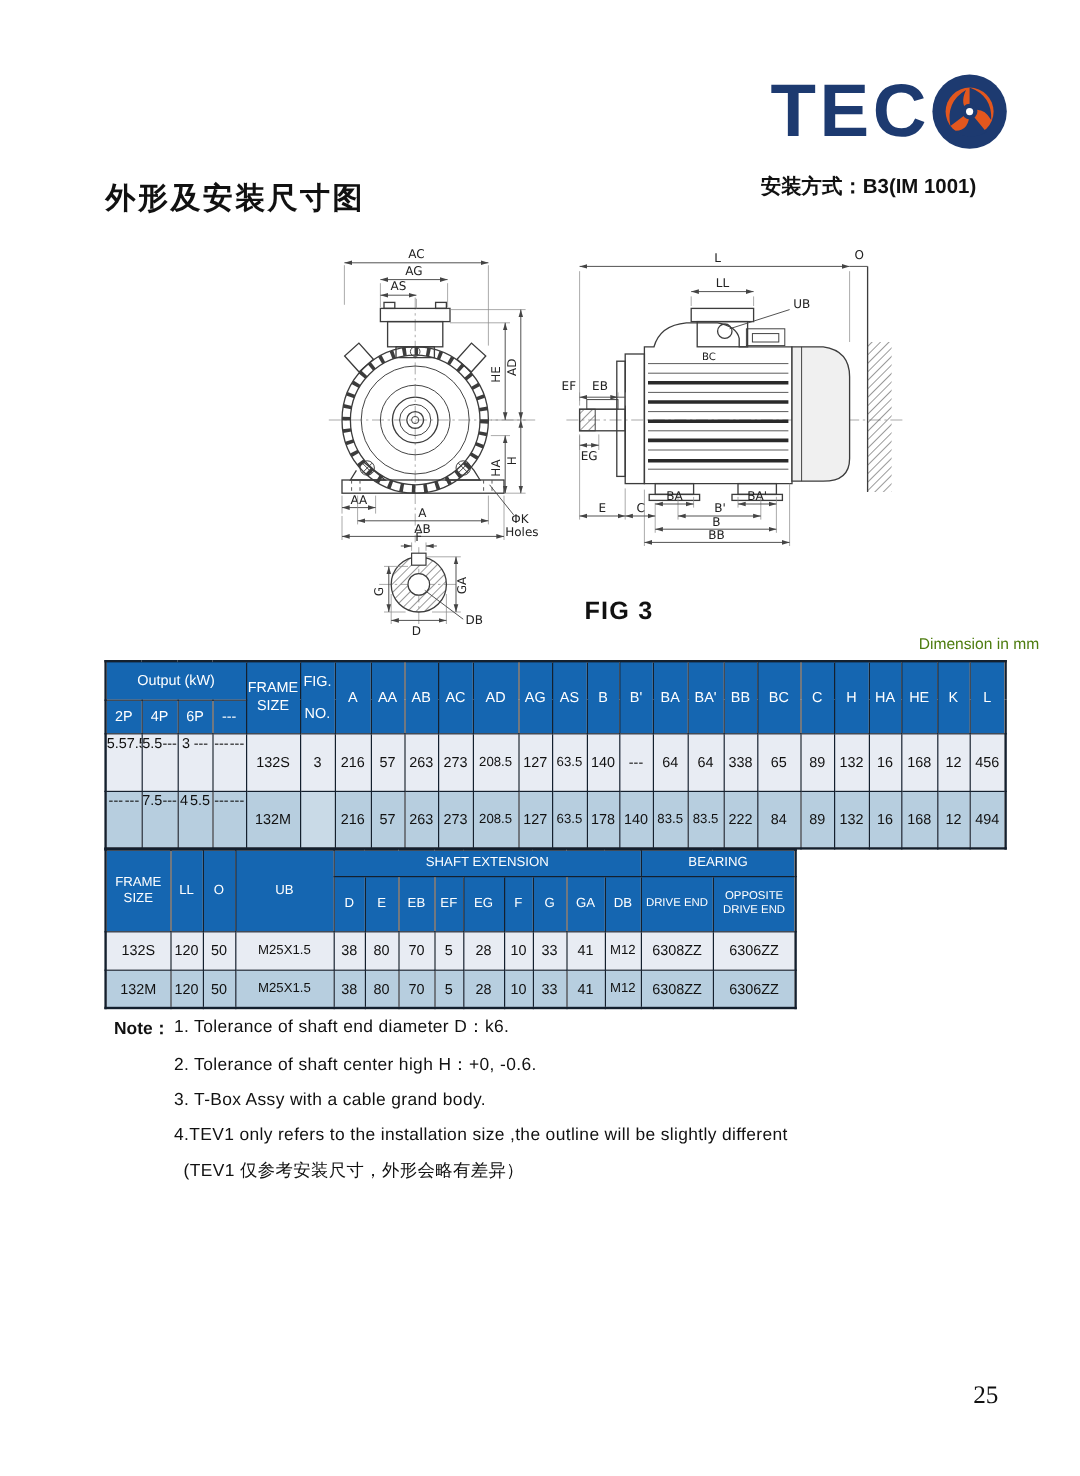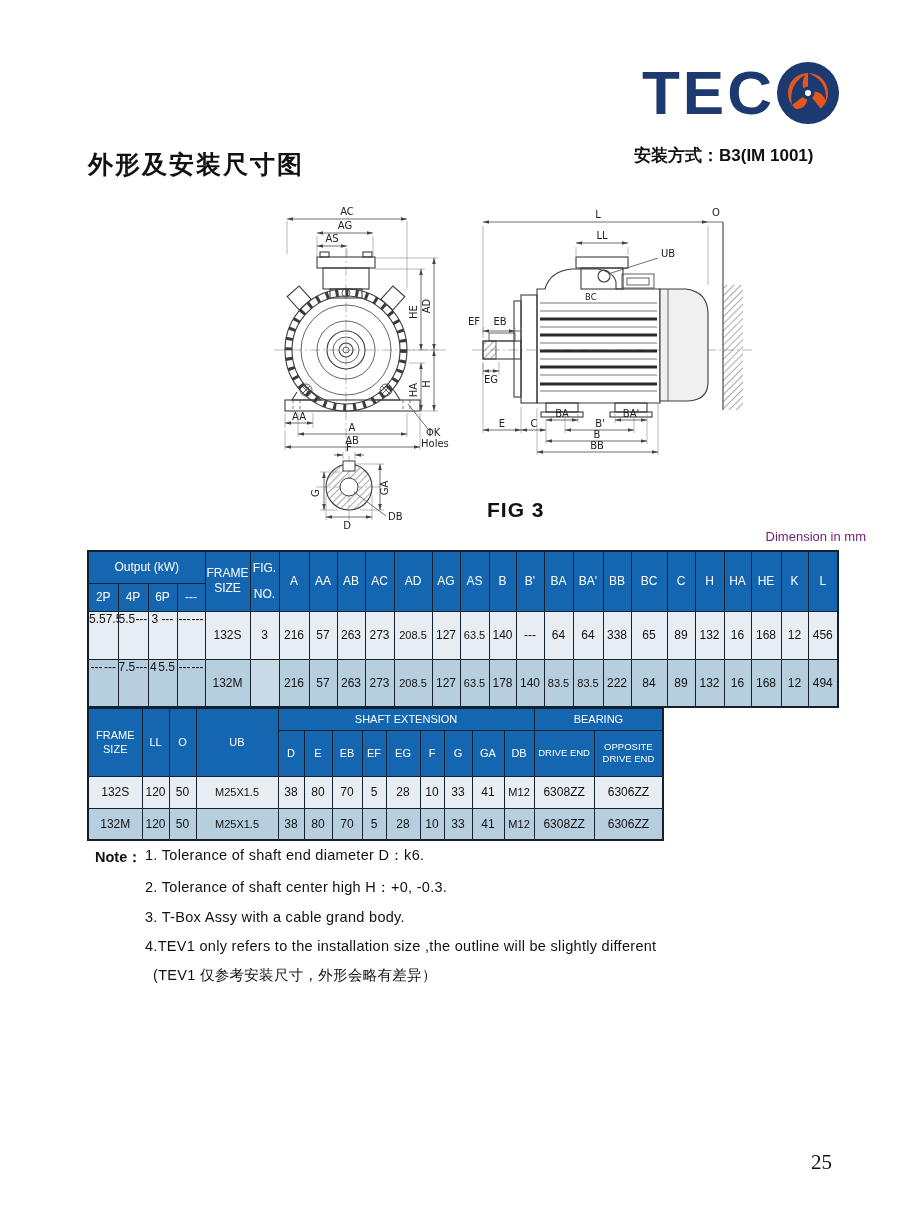--- a/index.html
+++ b/index.html
@@ -23,21 +23,21 @@
   .ol2 { fill:none; stroke:#3c3c3c; stroke-width:0.8; }
   .fill-lt { fill:#f0f0f0; stroke:#3c3c3c; stroke-width:1.1; }
   .dim { stroke:#4a4a4a; stroke-width:0.8; fill:none; }
   .ext { stroke:#8a8a8a; stroke-width:0.6; fill:none; }
   .cl  { stroke:#999; stroke-width:0.7; stroke-dasharray:10 3 2 3; fill:none; }
   .dash { stroke:#555; stroke-width:0.8; stroke-dasharray:3 3; fill:none; }
   .lbl { font-family:"DejaVu Sans",sans-serif; font-size:10px; fill:#222; }
   .lbl-s { font-family:"DejaVu Sans",sans-serif; font-size:8.5px; fill:#222; }
 
   .fig-caption { position:absolute; left:487px; top:498px; font-size:21px; font-weight:bold; color:#111; letter-spacing:1px; }
-  .dim-note { position:absolute; right:34px; top:529px; font-size:13px; color:#701a75; }
+  .dim-note { position:absolute; right:34px; top:529px; font-size:13px; color:#4d7c0f; }
 
   
   table { border-collapse:collapse; table-layout:fixed; }
   .tbl { position:absolute; left:87px; }
   .tbl th, .tbl td { border:1px solid #14202e; text-align:center; vertical-align:middle; overflow:hidden; }
   .tbl { border:2px solid #14202e; }
   .tbl th { background:#1566b1; color:#fff; font-weight:normal; }
   .t1 { top:550px; width:750px; }
   .t1 th { font-size:12px; }
   .t1 td { font-size:12px; color:#111; }
@@ -549,20 +549,20 @@
       <td class="small-val">M12</td>
       <td>6308ZZ</td>
           <td>6306ZZ</td>
     </tr>
   </tbody>
     </table>
 
   <div class="notes">
     <span class="note-label">Note：</span>
     <div class="item">1. Tolerance  of  shaft  end  diameter  D：k6.</div>
-    <div class="item">2. Tolerance  of  shaft  center  high  H：+0, -0.3.</div>
+    <div class="item">2. Tolerance  of  shaft  center  high  H：+0, -0.6.</div>
     <div class="item">3. T-Box Assy with a cable grand body.</div>
     <div class="item">4.TEV1 only refers  to the installation size ,the outline will be slightly different</div>
     <div class="item item-cn">(TEV1 仅参考安装尺寸，外形会略有差异）</div>
   </div>
 
   <div class="page-num">25</div>
 </div>
 
 </body></html>

